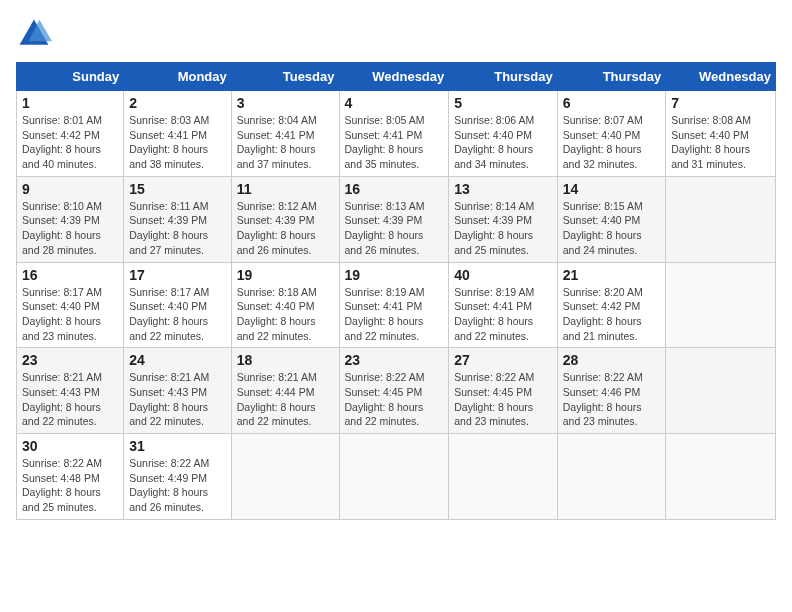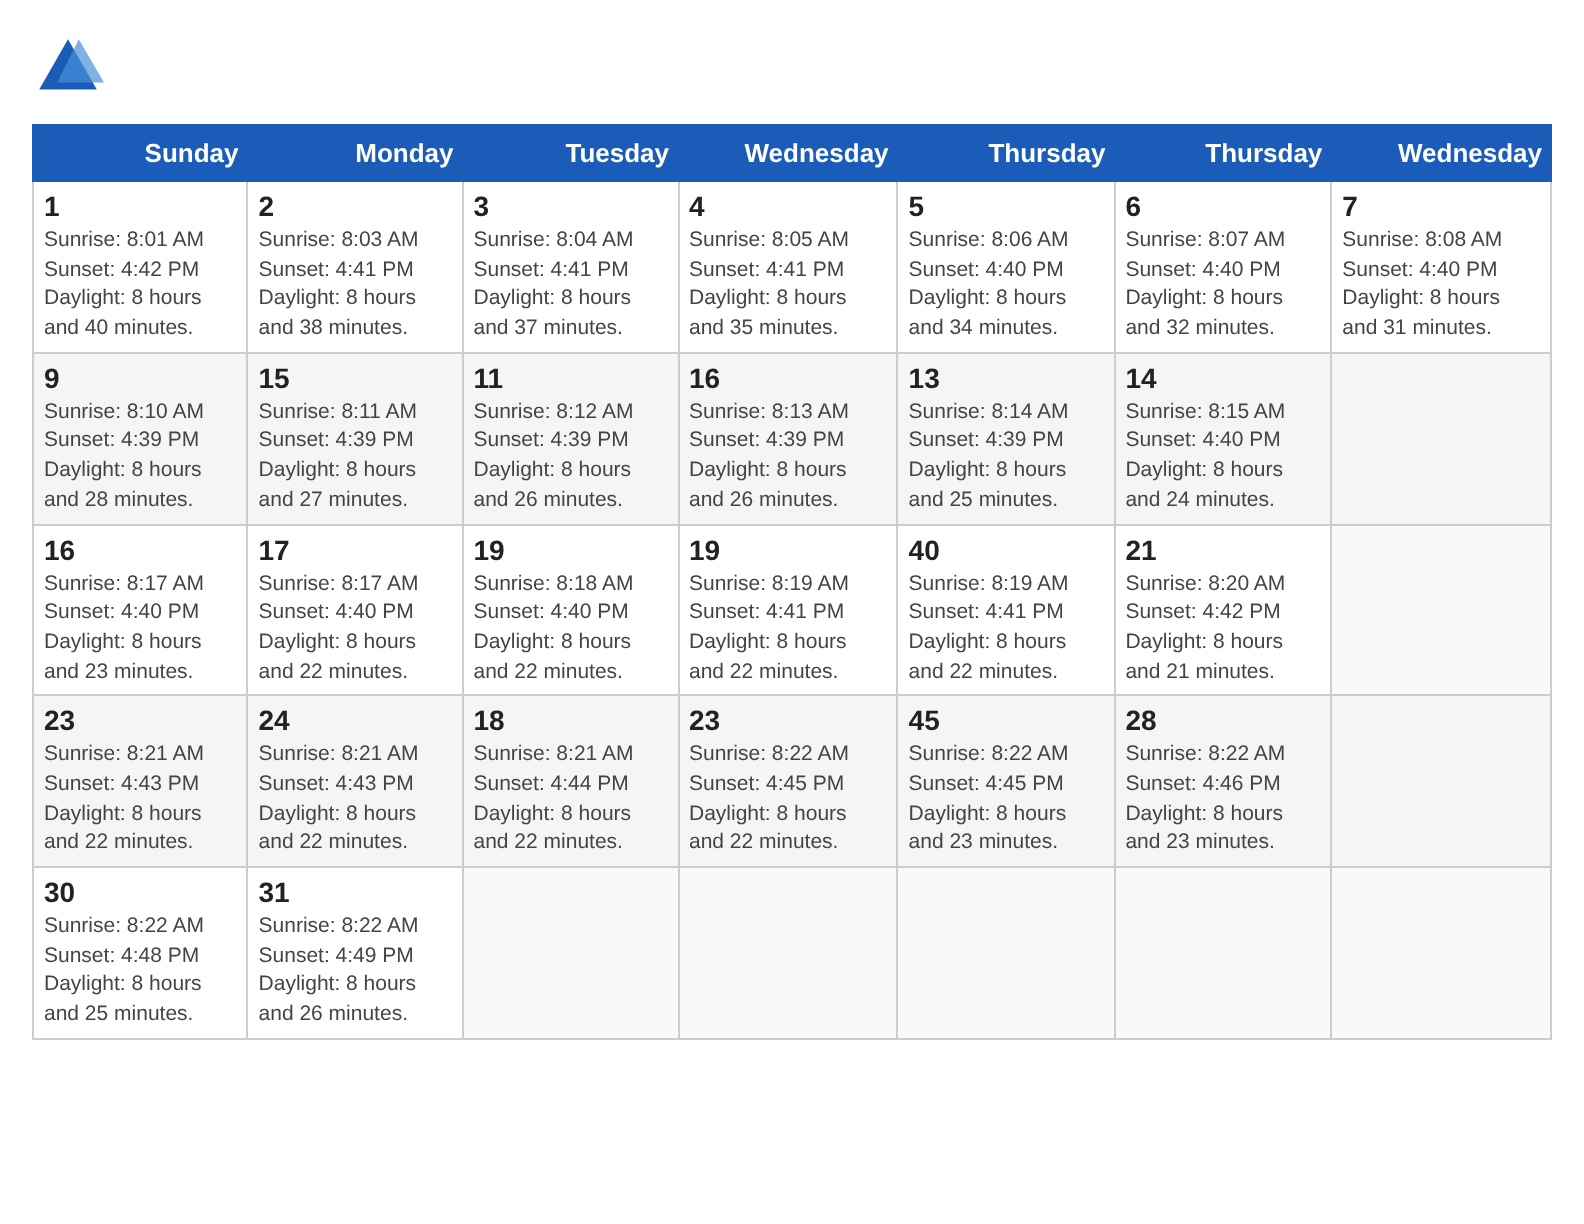--- a/index.html
+++ b/index.html
@@ -169,21 +169,21 @@
       </tr>
       <tr>
         <td><span class="day-num">23</span>
 <span class="day-info">Sunrise: 8:21 AM<br>Sunset: 4:43 PM<br>Daylight: 8 hours and 22 minutes.</span></td>
         <td><span class="day-num">24</span>
 <span class="day-info">Sunrise: 8:21 AM<br>Sunset: 4:43 PM<br>Daylight: 8 hours and 22 minutes.</span></td>
         <td><span class="day-num">18</span>
 <span class="day-info">Sunrise: 8:21 AM<br>Sunset: 4:44 PM<br>Daylight: 8 hours and 22 minutes.</span></td>
         <td><span class="day-num">23</span>
 <span class="day-info">Sunrise: 8:22 AM<br>Sunset: 4:45 PM<br>Daylight: 8 hours and 22 minutes.</span></td>
-        <td><span class="day-num">45</span>
+        <td><span class="day-num">27</span>
 <span class="day-info">Sunrise: 8:22 AM<br>Sunset: 4:45 PM<br>Daylight: 8 hours and 23 minutes.</span></td>
         <td><span class="day-num">28</span>
 <span class="day-info">Sunrise: 8:22 AM<br>Sunset: 4:46 PM<br>Daylight: 8 hours and 23 minutes.</span></td>
         <td class="empty"></td>
       </tr>
       <tr>
         <td><span class="day-num">30</span>
 <span class="day-info">Sunrise: 8:22 AM<br>Sunset: 4:48 PM<br>Daylight: 8 hours and 25 minutes.</span></td>
         <td><span class="day-num">31</span>
 <span class="day-info">Sunrise: 8:22 AM<br>Sunset: 4:49 PM<br>Daylight: 8 hours and 26 minutes.</span></td>

